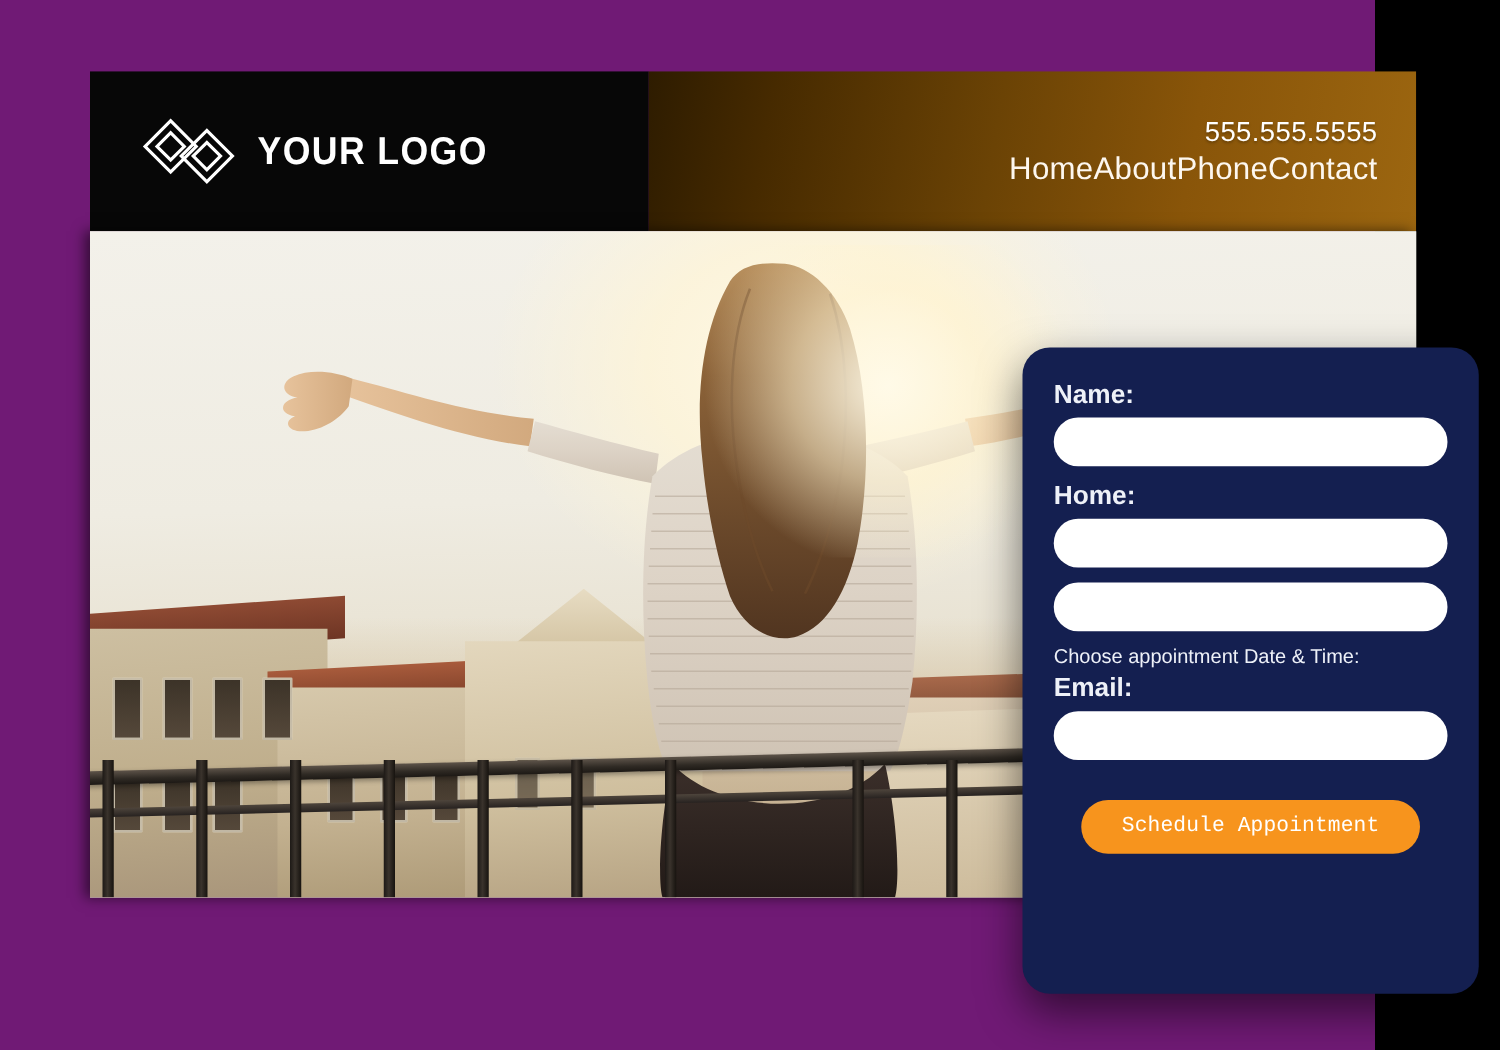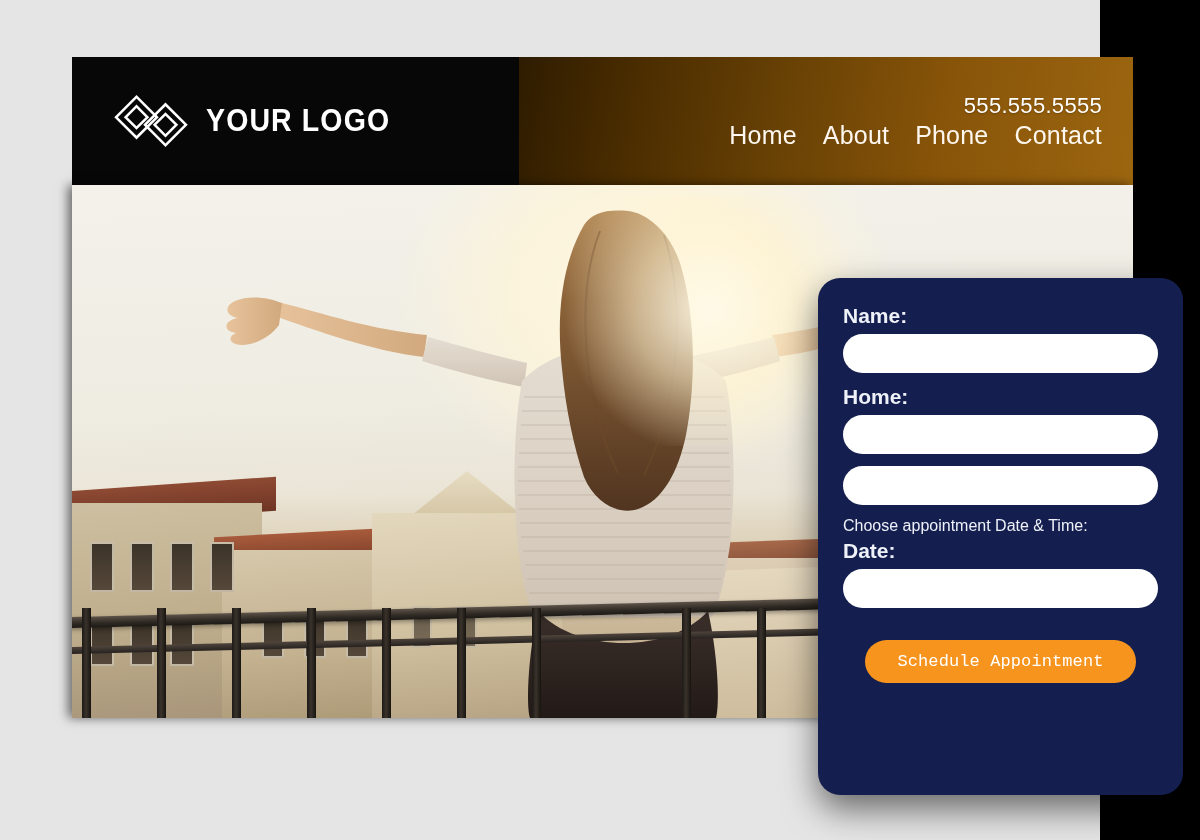--- a/index.html
+++ b/index.html
@@ -10,21 +10,21 @@
     height: 840px;
     overflow: hidden;
     background: #000000;
     font-family: "Liberation Sans", sans-serif;
   }
 
   #stage {
     position: relative;
     width: 1100px;
     height: 840px;
-    background: #e5e5e5;
+    background: #701a75;
   }
 
   
   .site-header {
     position: absolute;
     left: 72px;
     top: 57px;
     width: 1061px;
     height: 128px;
     display: flex;
@@ -78,21 +78,20 @@
     color: #ffffff;
     font-weight: 400;
     font-size: 22px;
     letter-spacing: 0.3px;
     margin-bottom: 2px;
     text-shadow: 0 1px 2px rgba(0,0,0,.25);
   }
 
   .header-nav {
     display: flex;
-    gap: 26px;
     align-items: flex-end;
   }
 
   .nav-link {
     color: #fdf7ef;
     font-size: 25px;
     font-weight: 400;
     letter-spacing: 0.2px;
     text-decoration: none;
     cursor: pointer;
@@ -480,21 +479,21 @@
 
     <label class="field-label">Home:</label>
     <input class="pill-input" type="text" placeholder="" style="">
 
     <input class="pill-input" type="text" placeholder="" style="">
 
     <div class="section-label">Choose appointment Date &amp; Time:</div>
 
     <div class="datetime-row">
       <div class="datetime-col">
-        <label class="field-label">Date:</label>
+        <label class="field-label">Email:</label>
         <input class="pill-input" type="text" placeholder="" style="">
       </div>
     </div>
 
     <div class="submit-wrap">
       <button class="submit-button">Schedule Appointment</button>
     </div>
   </div>
 
 </div>

